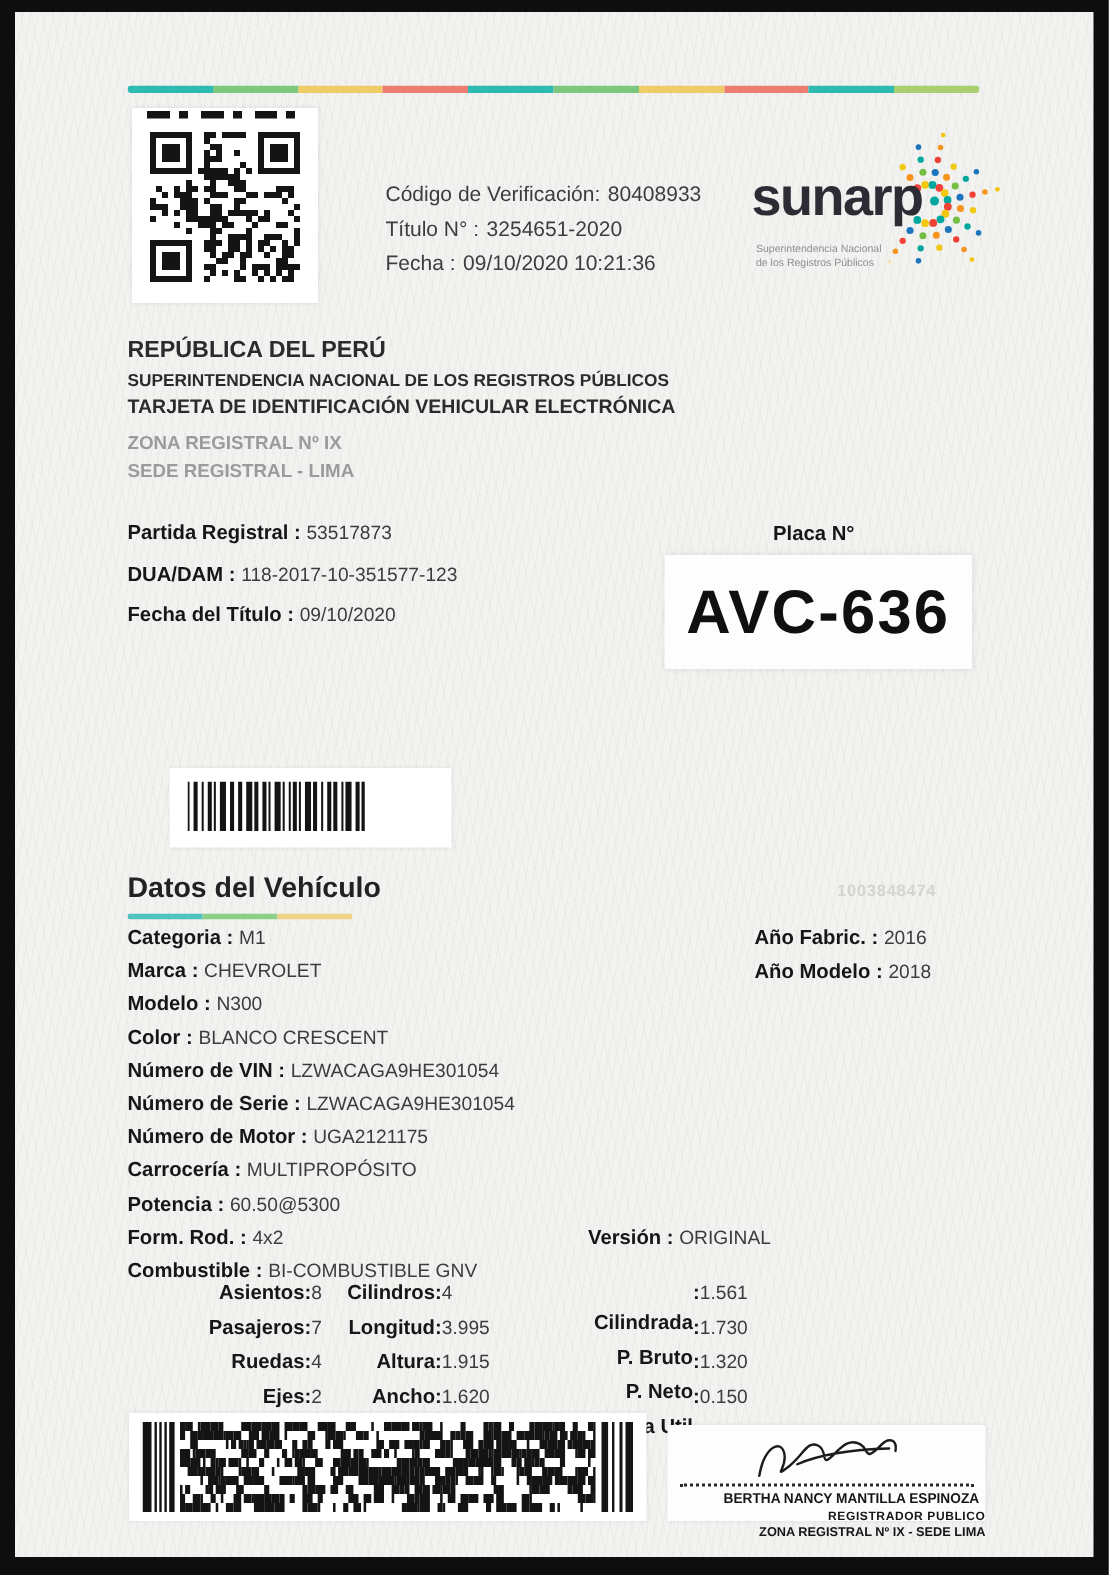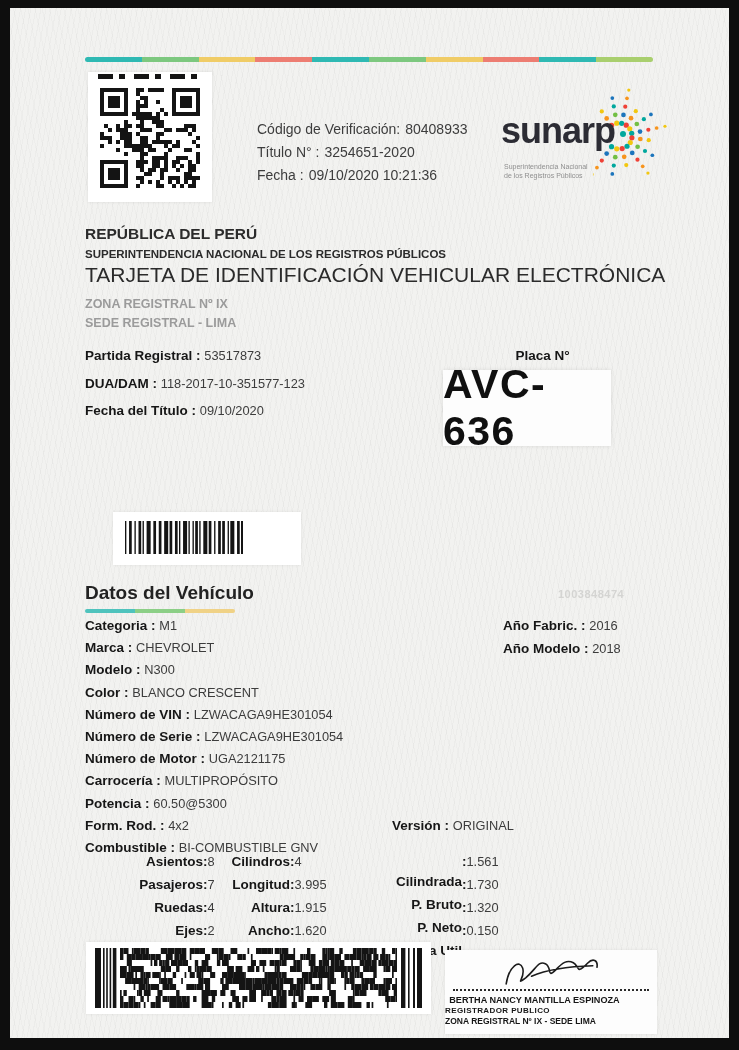--- a/index.html
+++ b/index.html
@@ -23,33 +23,33 @@
   .verif .v-val{color:#3d3d3d;margin-left:5px;}
   
   .logo{position:absolute;left:485px;top:78px;width:185px;height:110px;}
   .logo-word{position:absolute;left:6px;top:24px;font-size:36px;font-weight:bold;color:#2c2c34;letter-spacing:-1px;text-align:right;}
   .logo-burst{position:absolute;left:98px;top:-4px;}
   .logo-tagline{position:absolute;left:9px;top:76px;font-size:7px;color:#8f8f8f;line-height:9px;}
   
   .hdr{position:absolute;left:75px;top:217px;color:#2b2b2b;}
   .hdr-country{font-size:15.5px;font-weight:bold;margin:0 0 5px 0;}
   .hdr-inst{font-size:11.5px;font-weight:bold;margin:0 0 3px 0;}
-  .hdr-doc{font-size:21px;font-weight:normal;margin:0 0 10px 0;}
+  .hdr-doc{font-size:13px;font-weight:bold;margin:0 0 10px 0;}
   .hdr-zone,.hdr-sede{font-size:12.5px;font-weight:bold;color:#9b9b9b;margin:0 0 5px 0;}
   
   .f-row{white-space:nowrap;}
   .lbl{font-weight:bold;color:#161616;font-size:13.5px;}
   .sep{font-weight:bold;color:#161616;font-size:13.5px;}
   .val{color:#3c3c3c;font-size:12.8px;}
   .reg-fields{position:absolute;left:75px;top:338px;}
   .reg-fields .f-row{height:27.5px;}
   
   .placa-label{position:absolute;left:430px;top:340px;width:205px;text-align:center;
      font-size:13.5px;font-weight:bold;color:#161616;}
-  .plate-box{position:absolute;left:433px;top:362px;width:168px;height:76px;background:#fdfdfd;
+  .plate-box{position:absolute;left:433px;top:362px;width:205px;height:76px;background:#fdfdfd;
      box-shadow:0 0 4px rgba(0,0,0,.10);display:flex;align-items:center;justify-content:center;}
   .plate-text{font-size:41px;font-weight:bold;color:#101010;letter-spacing:1.5px;}
   
   .bc1-box{position:absolute;left:103px;top:504px;width:188px;height:53px;background:#fff;box-shadow:0 0 3px rgba(0,0,0,.08);}
   .bc1-svg{position:absolute;left:12px;top:9px;}
   
   .sec-title{position:absolute;left:75px;top:574px;font-size:19px;font-weight:bold;color:#222;}
   .sec-underline{position:absolute;left:75px;top:601px;width:150px;height:4px;display:flex;border-radius:2px;overflow:hidden;}
   .sec-underline > div{flex:1;height:100%;}
   .watermark{position:absolute;left:548px;top:580px;font-size:11px;font-weight:bold;color:#d4d4d2;letter-spacing:.5px;}
@@ -62,22 +62,22 @@
   
   .specs-col{position:absolute;top:846px;}
   .specs-col .f-row{height:23px;display:flex;}
   .specs-col .lbl{display:inline-block;text-align:right;}
   .specs-col1{left:75px;} .specs-col1 .lbl{width:118px;}
   .specs-col2{left:218px;} .specs-col2 .lbl{width:62px;}
   .specs-col3{left:368px;} .specs-col3 .lbl{width:84px;margin-top:20px;}
   
   .pdf-box{position:absolute;left:76px;top:934px;width:345px;height:72px;background:#fff;box-shadow:0 0 3px rgba(0,0,0,.08);}
   .pdf-svg{position:absolute;left:9px;top:6px;}
-  .sig-block{position:absolute;left:435px;top:942px;width:212px;height:84px;background:#fdfdfd;
-     box-shadow:0 0 3px rgba(0,0,0,.08);text-align:left;}
+  .sig-block{position:absolute;left:435px;top:942px;width:212px;height:64px;background:#fdfdfd;
+     box-shadow:0 0 3px rgba(0,0,0,.08);text-align:right;}
   .sig-svg{position:absolute;left:52px;top:2px;transform:rotate(-6deg);}
   .sig-divider{position:absolute;left:8px;right:8px;top:39px;border-top:2px dotted #2a2a2a;}
   .sig-name{position:absolute;left:0;right:0;top:44px;font-size:9.5px;font-weight:bold;color:#161616;transform:scaleX(.96);}
   .sig-role{position:absolute;left:0;right:0;top:56px;font-size:8px;font-weight:bold;color:#161616;letter-spacing:.4px;}
   .sig-zone{position:absolute;left:0;right:0;top:66px;font-size:8.5px;font-weight:bold;color:#161616;}
 </style>
 </head>
 <body>
 
 <div class="page">

